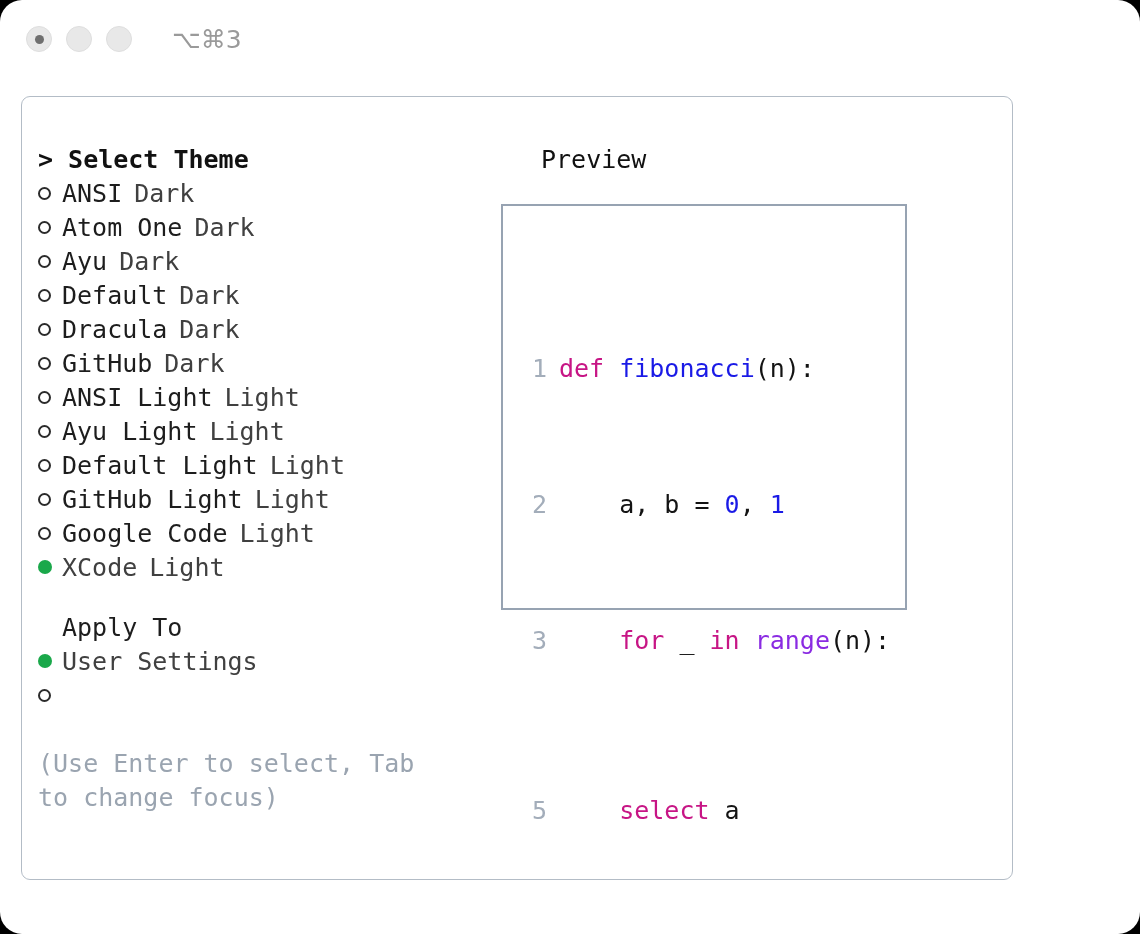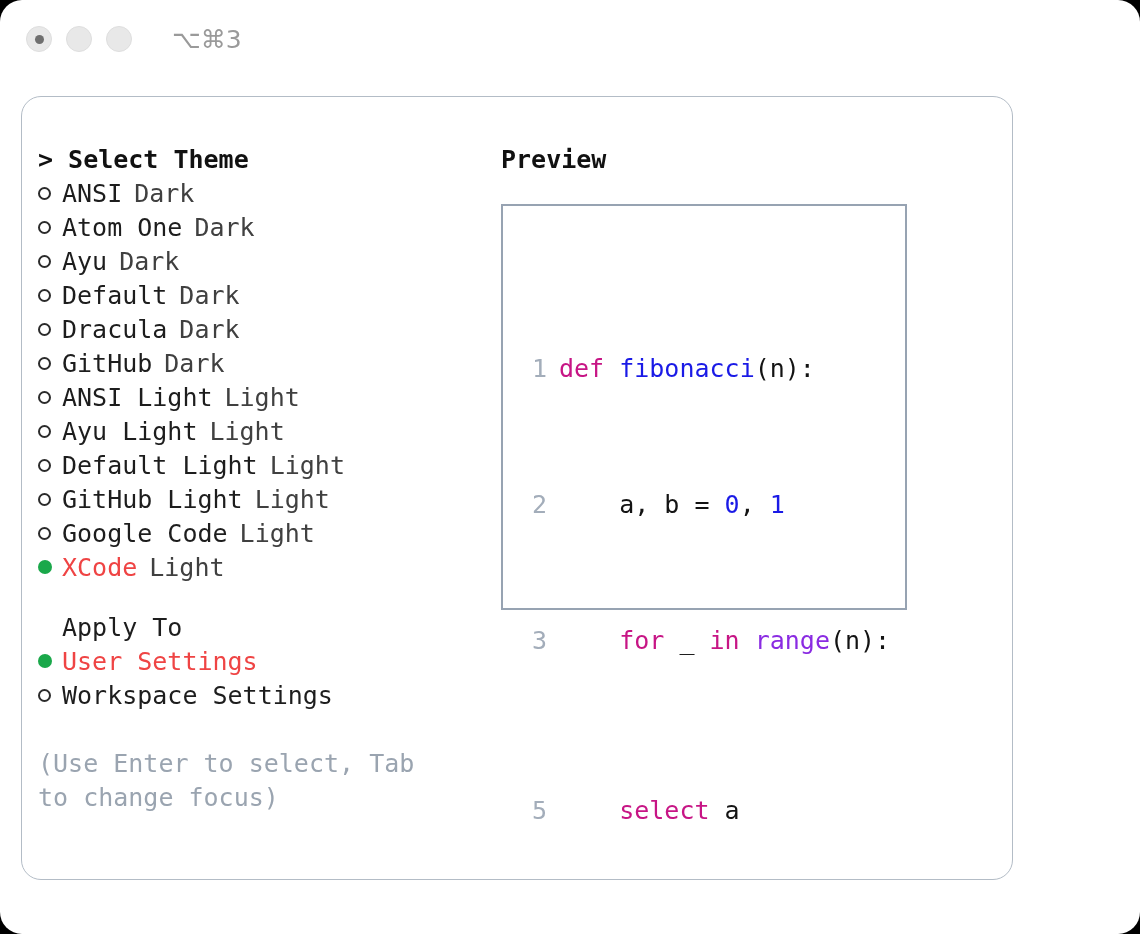--- a/index.html
+++ b/index.html
@@ -66,21 +66,21 @@
 
   
   #panel {
     position: absolute;
     left: 21px;
     top: 96px;
     width: 992px;
     height: 784px;
     box-sizing: border-box;
     border: 1px solid #b3bcc6;
-    border-radius: 20px;
+    border-radius: 9px;
     background: #ffffff;
   }
 
   
   #left-col {
     position: absolute;
     left: 16px;
     top: 46px;
     width: 450px;
   }
@@ -93,21 +93,22 @@
 
   
   .section-title {
     font-size: 25px;
     line-height: 34px;
     color: #111111;
     font-weight: bold;
     white-space: pre;
   }
   .section-title.plain {
-    font-weight: bold;
+    font-weight: normal;
+    margin-left: 40px;
   }
   .row {
     display: flex;
     align-items: flex-start;
     font-size: 25px;
     line-height: 34px;
     white-space: pre;
   }
   .marker {
     width: 24px;
@@ -127,21 +128,21 @@
   .marker .filled {
     display: inline-block;
     width: 14px;
     height: 14px;
     border-radius: 50%;
     background: #1aa84a;
     position: relative;
     top: -2px;
   }
   .item-name { color: #1d1d1d; }
-  .row.selected .item-name { color: #ef4444; }
+  .row.selected .item-name { color: #404040; }
   .item-variant { color: #404040; }
   .gap { display: inline-block; width: 12px; }
 
   .spacer-sm { height: 26px; }
   .spacer-md { height: 34px; }
 
   #hint {
     font-size: 25px;
     line-height: 34px;
     color: #9aa4b0;
@@ -284,21 +285,20 @@
         <div class="row">
           <span class="marker"></span>
           <span class="item-name">Apply To</span>
         </div>
         <div class="row selected">
           <span class="marker"><span class="filled"></span></span>
           <span class="item-name">User Settings</span>
         </div>
         <div class="row">
           <span class="marker"><span class="ring"></span></span>
-          <span class="item-name">Workspace Settings</span>
         </div>
       </div>
 
       <div class="spacer-md"></div>
 
       <div id="hint">(Use Enter to select, Tab to change focus)</div>
     </div>
 
     <div id="right-col">
       <div class="section-title plain">Preview</div>

